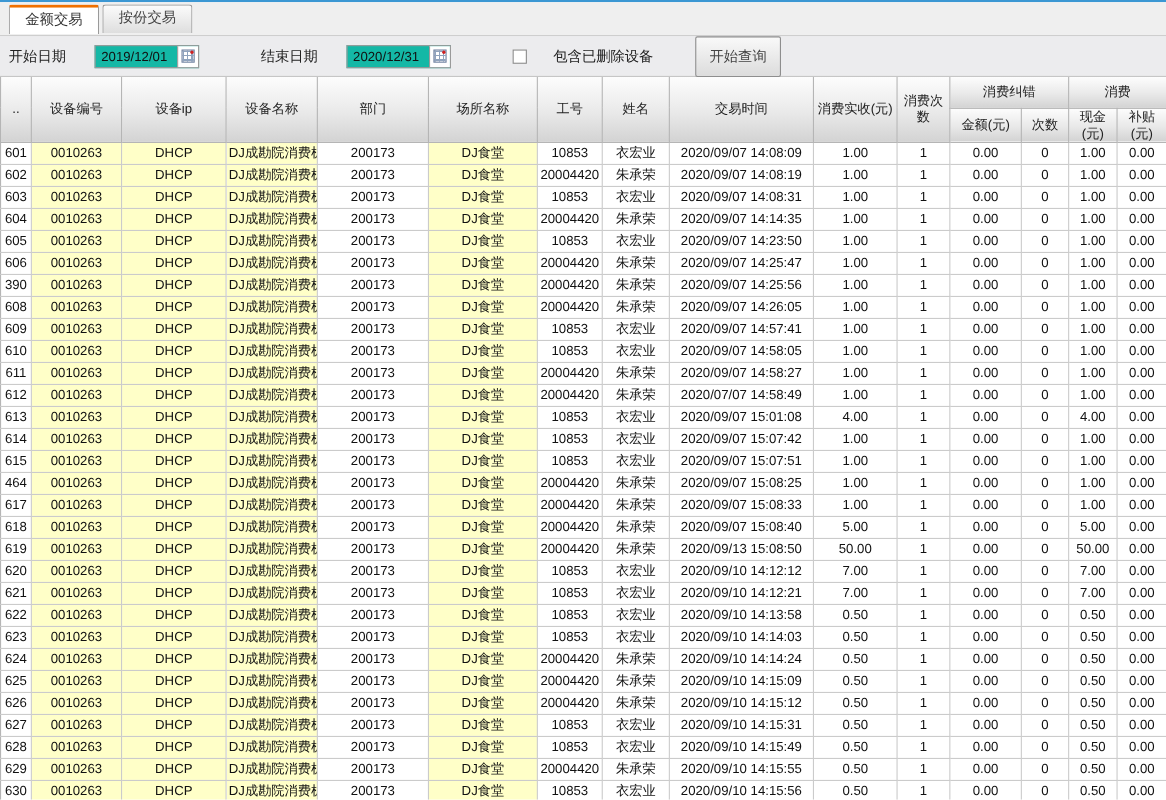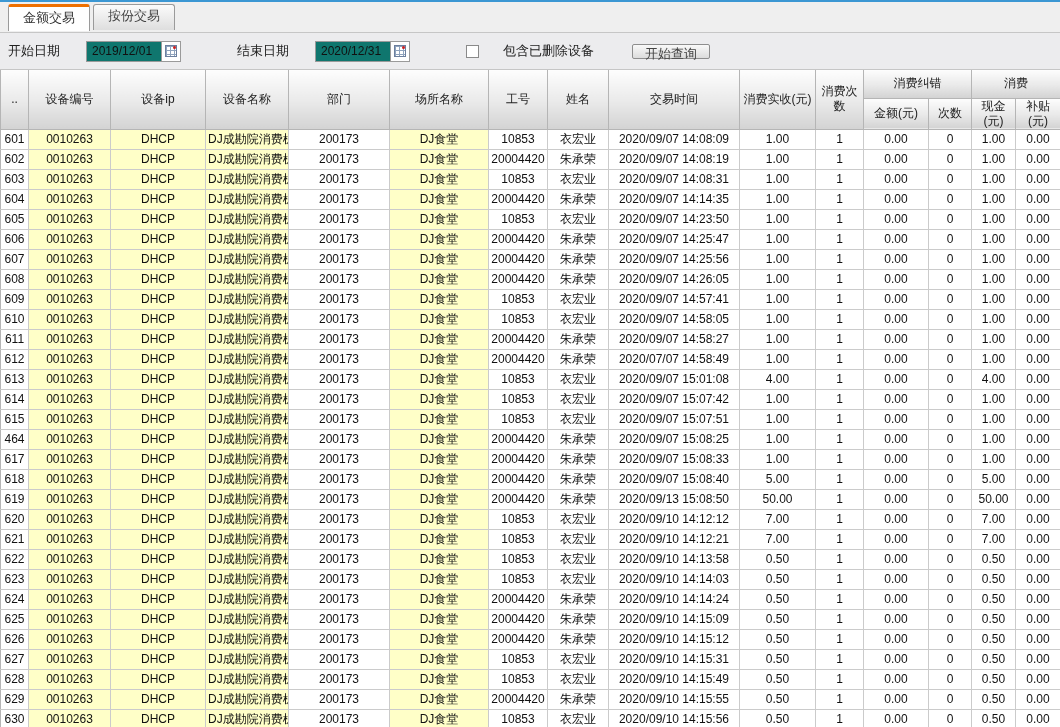--- a/index.html
+++ b/index.html
@@ -17,33 +17,33 @@
          border:1px solid #9A9A9A; border-bottom:none; border-radius:3px 3px 0 0;
          margin-right:3px; cursor:default; position:relative; }
   .tab.active { background:#FFFFFF; border-top:3px solid #EF7000; line-height:21px;
                 margin-bottom:-1px; height:27px; z-index:2; }
   .tab.inactive { background:linear-gradient(#FBFBFB,#DEDEDE); color:#444; }
 
   
   .filterbar { height:37px; background:#ECECEE; border-bottom:1px solid #C6C6C6;
                display:flex; align-items:center; padding-left:8px; font-size:13px; color:#222;gap:20px; }
   .flabel { margin-right:6px; }
-  .datebox { display:flex; align-items:stretch; background:#0f766e; border:1px solid #9A9A9A; height:21px; }
+  .datebox { display:flex; align-items:stretch; background:#14b8a6; border:1px solid #9A9A9A; height:21px; }
   .datebox .dval { width:74px; font-size:12px; color:#111; line-height:19px; padding-left:5px; }
   .calbtn { width:19px; border-left:1px solid #9A9A9A; background:#fff; position:relative;
             display:flex; align-items:center; justify-content:center; cursor:pointer; }
   .calglyph { width:12px; height:12px; border:1px solid #6C7F9E; position:relative;
      background-image:
        repeating-linear-gradient(to right, #8FA3BD 0 1px, transparent 1px 4px),
        repeating-linear-gradient(to bottom, #8FA3BD 0 1px, transparent 1px 4px);
      background-color:#fff; }
   .calglyph::after { content:""; position:absolute; top:0px; right:0px; width:3px; height:3px;
      background:#D02020; border-radius:50%; } .gap16 { width:16px; }
   .chk { width:13px; height:13px; background:#fff; border:1px solid #8A8A8A; margin-right:4px; cursor:pointer; }
-  .qbtn { margin-left:12px; height:15px; padding:0 12px; font-size:13px; color:#444;
+  .qbtn { margin-left:12px; height:37px; padding:0 12px; font-size:13px; color:#444;
           background:linear-gradient(#F9F9F9,#DCDCDC); border:1px solid #8E8E8E; border-radius:2px; cursor:pointer; }
 
   
   table.grid { border-collapse:collapse; table-layout:fixed; width:1060px; }
   .grid th { background:linear-gradient(#FDFDFD, #E9E9E9 55%, #D3D3D3);
              border-right:1px solid #B5B5B5; border-bottom:1px solid #B5B5B5; border-left:none;
              font-weight:normal; font-size:12px; color:#222; text-align:center; padding:0 1px;
              line-height:15px; }
   .grid thead tr.gr1 { height:28px; }
   .grid thead tr.gr2 { height:29px; }
@@ -226,21 +226,21 @@
           <td>朱承荣</td>
           <td>2020/09/07 14:25:47</td>
           <td>1.00</td>
           <td>1</td>
           <td>0.00</td>
           <td>0</td>
           <td>1.00</td>
           <td>0.00</td>
         </tr>
         <tr>
-          <td>607</td>
+          <td>390</td>
           <td class="yl">0010263</td>
           <td class="yl">DHCP</td>
           <td class="yl clip">DJ成勘院消费机</td>
           <td>200173</td>
           <td class="yl">DJ食堂</td>
           <td>20004420</td>
           <td>朱承荣</td>
           <td>2020/09/07 14:25:56</td>
           <td>1.00</td>
           <td>1</td>

